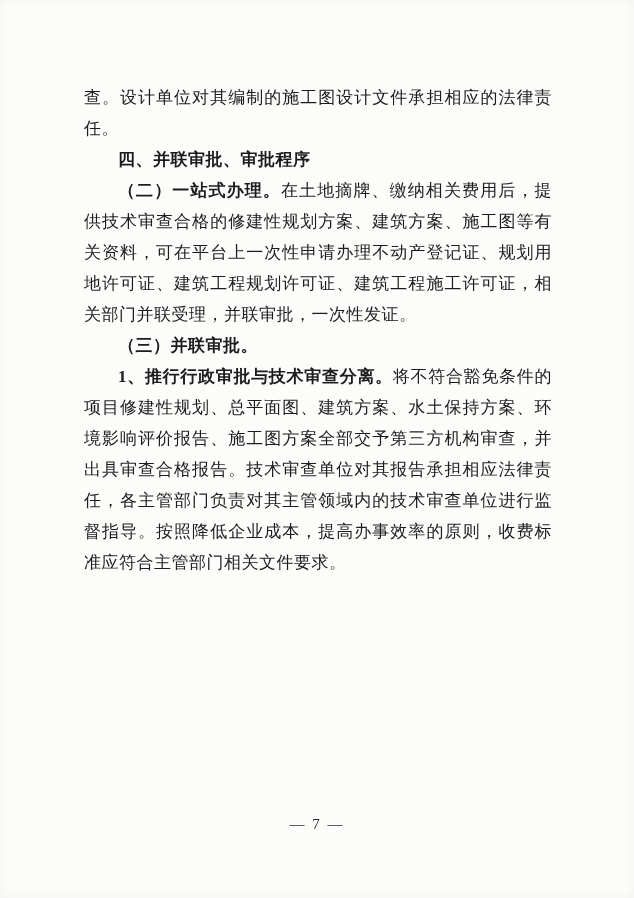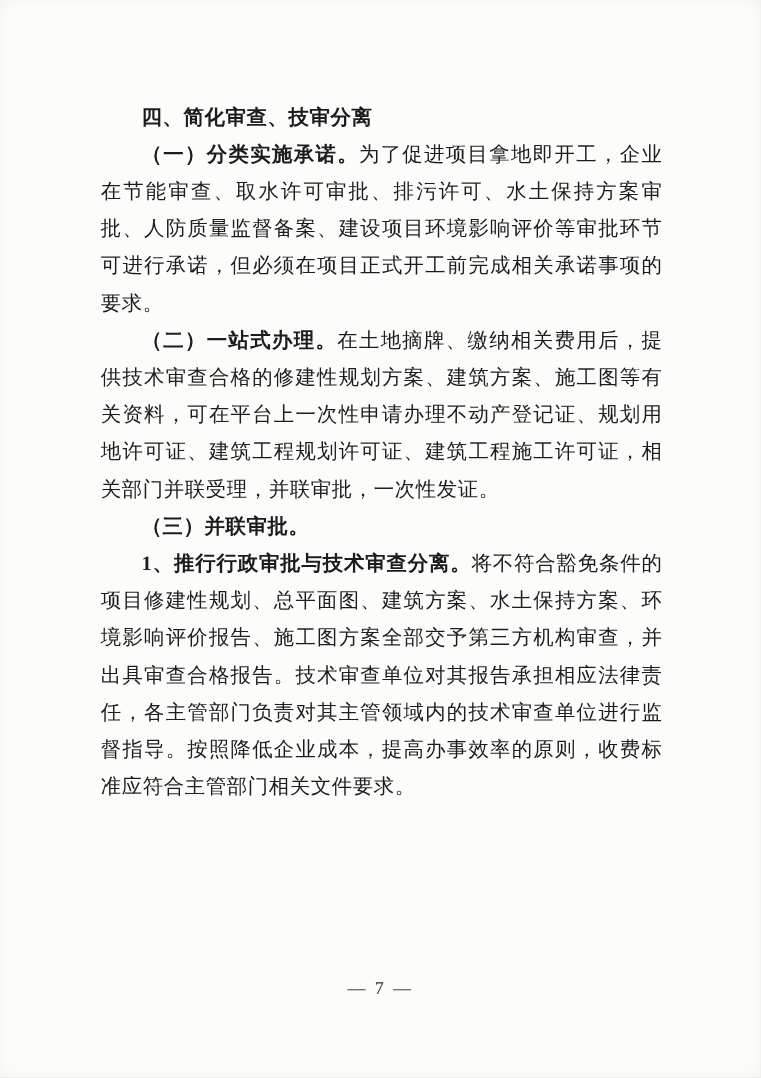--- a/index.html
+++ b/index.html
@@ -51,25 +51,25 @@
     font-size: 15px;
     letter-spacing: 2px;
   }
 </style>
 </head>
 <body>
 
 <div class="page">
   <div class="content">
 
+    <p class="para"><span class="t">查。设计单位对其编制的施工图设计文件承担相应的法律责任。</span></p>
 
 
-    <p class="para indent"><span class="t bold">四、简化审查、技审分离</span></p>
+    <p class="para indent"><span class="t bold">四、并联审批、审批程序</span></p>
 
-    <p class="para indent"><span class="t bold">（一）分类实施承诺。</span><span class="t">为了促进项目拿地即开工，企业在节能审查、取水许可审批、排污许可、水土保持方案审批、人防质量监督备案、建设项目环境影响评价等审批环节可进行承诺，但必须在项目正式开工前完成相关承诺事项的要求。</span></p>
 
     <p class="para indent"><span class="t bold">（二）一站式办理。</span><span class="t">在土地摘牌、缴纳相关费用后，提供技术审查合格的修建性规划方案、建筑方案、施工图等有关资料，可在平台上一次性申请办理不动产登记证、规划用地许可证、建筑工程规划许可证、建筑工程施工许可证，相关部门并联受理，并联审批，一次性发证。</span></p>
 
     <p class="para indent"><span class="t bold">（三）并联审批。</span></p>
 
     <p class="para indent"><span class="t bold">1、推行行政审批与技术审查分离。</span><span class="t">将不符合豁免条件的项目修建性规划、总平面图、建筑方案、水土保持方案、环境影响评价报告、施工图方案全部交予第三方机构审查，并出具审查合格报告。技术审查单位对其报告承担相应法律责任，各主管部门负责对其主管领域内的技术审查单位进行监督指导。按照降低企业成本，提高办事效率的原则，收费标准应符合主管部门相关文件要求。</span></p>
 
   </div>
 
   <div class="footer"><span>— 7 —</span></div>

